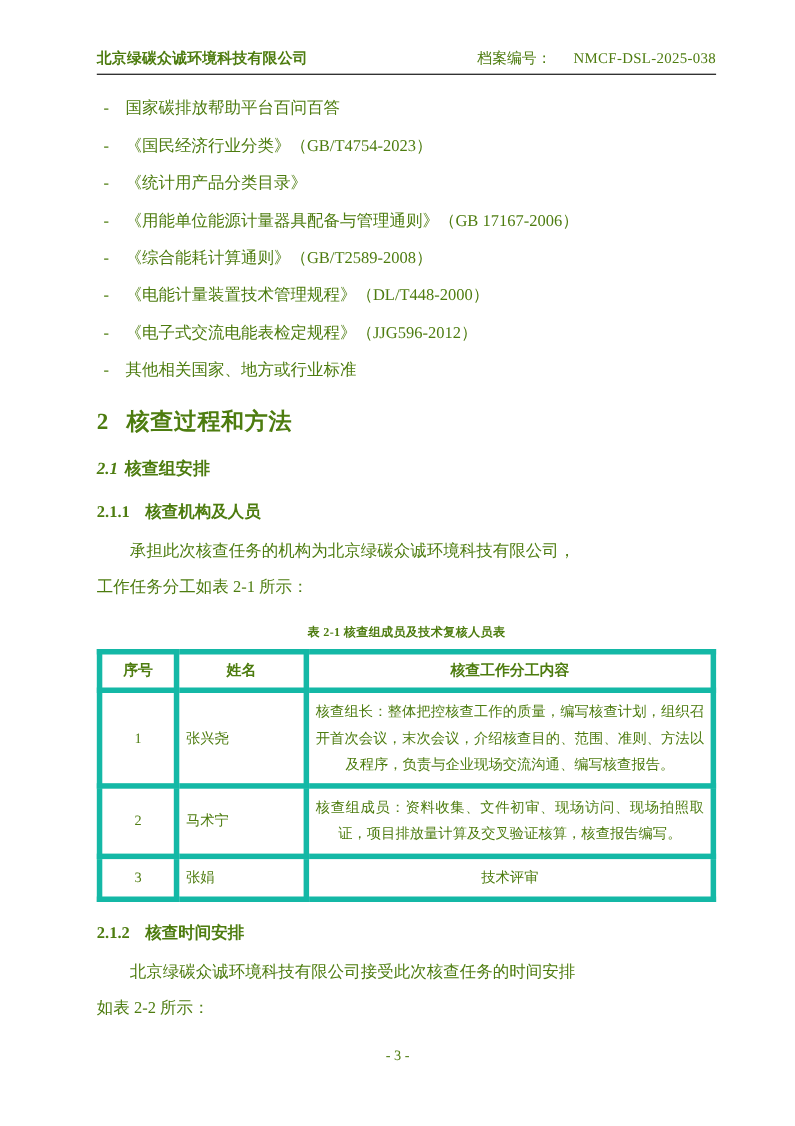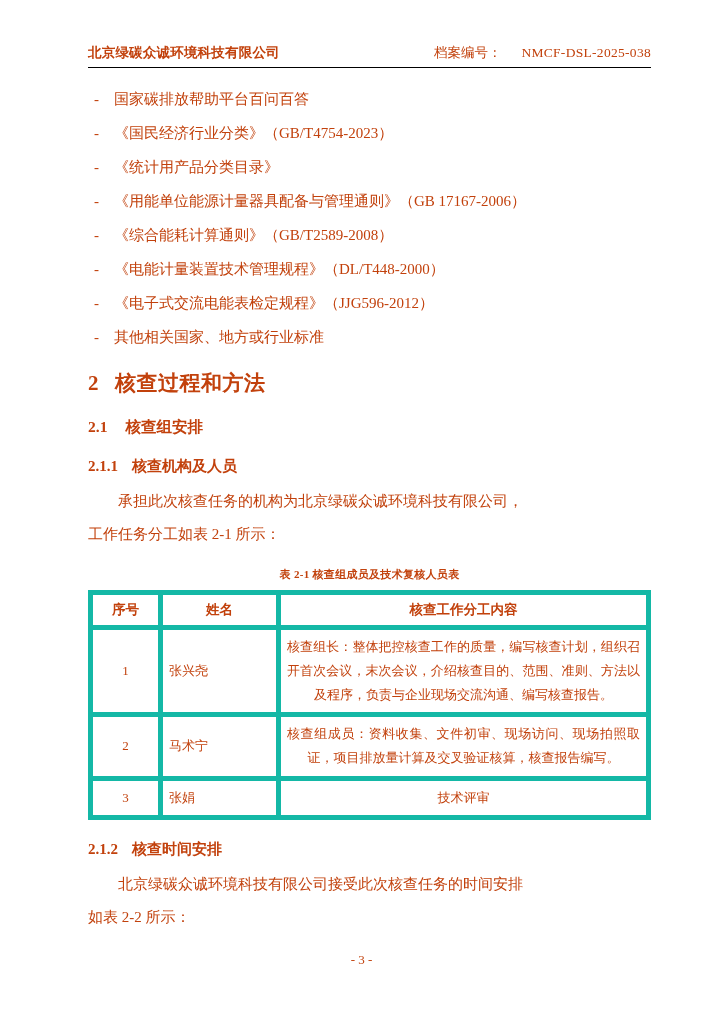--- a/index.html
+++ b/index.html
@@ -7,21 +7,21 @@
     padding: 0;
     background: #f0f0f0;
   }
   .page {
     width: 723px;
     height: 1024px;
     background: #ffffff;
     position: relative;
     margin: 0 auto;
     font-family: "Liberation Serif", "DejaVu Serif", serif;
-    color: #c2410c;
+    color: #4d7c0f;
     box-sizing: border-box;
     overflow: hidden;
   }
   .content {
     position: absolute;
     left: 88px;
     right: 72px;
     top: 44px;
   }
 
@@ -80,21 +80,21 @@
     line-height: 1.2;
     letter-spacing: 0.5px;
   }
   h2.sec .num { margin-right: 16px; }
   h3.sec {
     font-size: 15.5px;
     font-weight: bold;
     margin: 22px 0 0 0;
     line-height: 1.2;
   }
-  h3.sec .num { margin-right: 18px; }
+  h3.sec .num { margin-right: 6px; font-style: italic; }
   h4.sec {
     font-size: 15px;
     font-weight: bold;
     margin: 20px 0 0 0;
     line-height: 1.2;
   }
   h4.sec .num { margin-right: 14px; }
 
   p.para {
     font-size: 15px;

